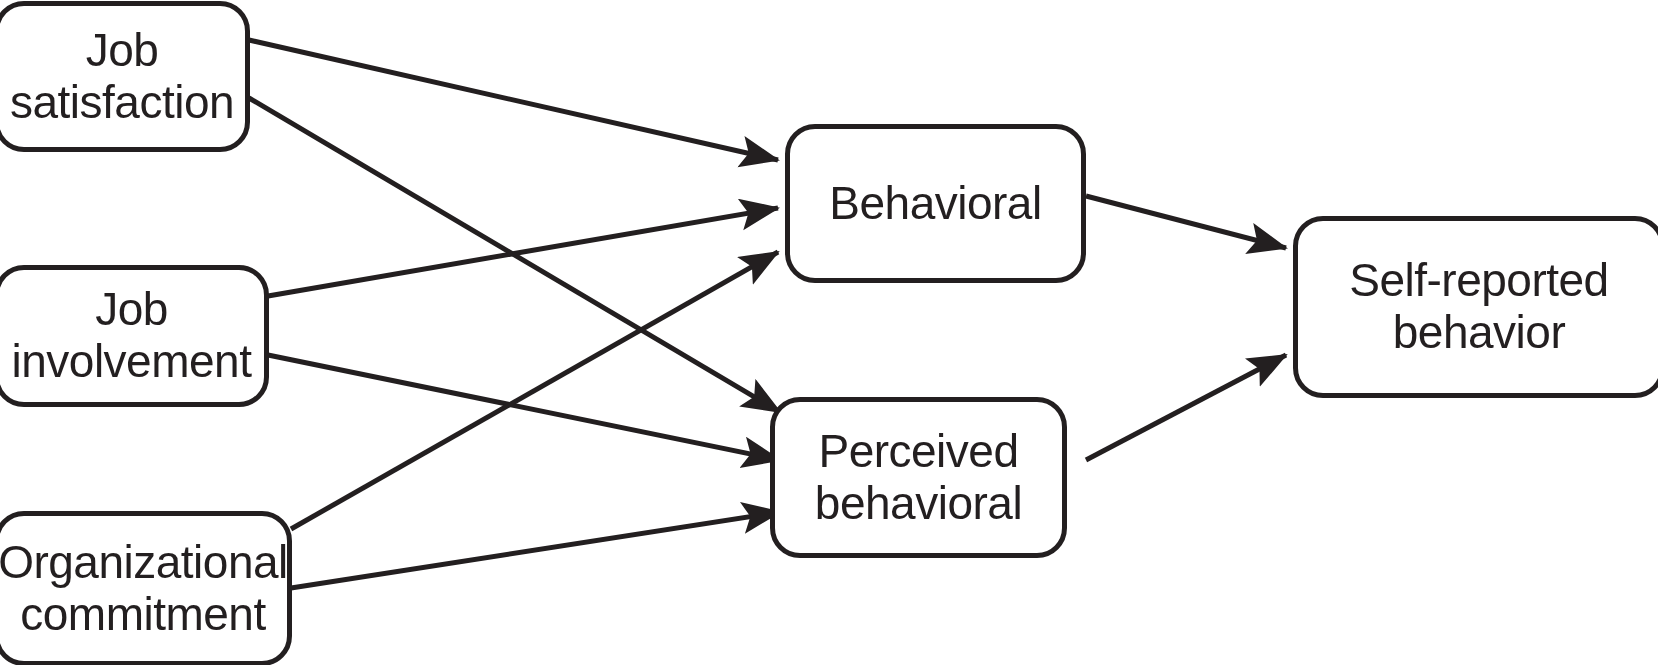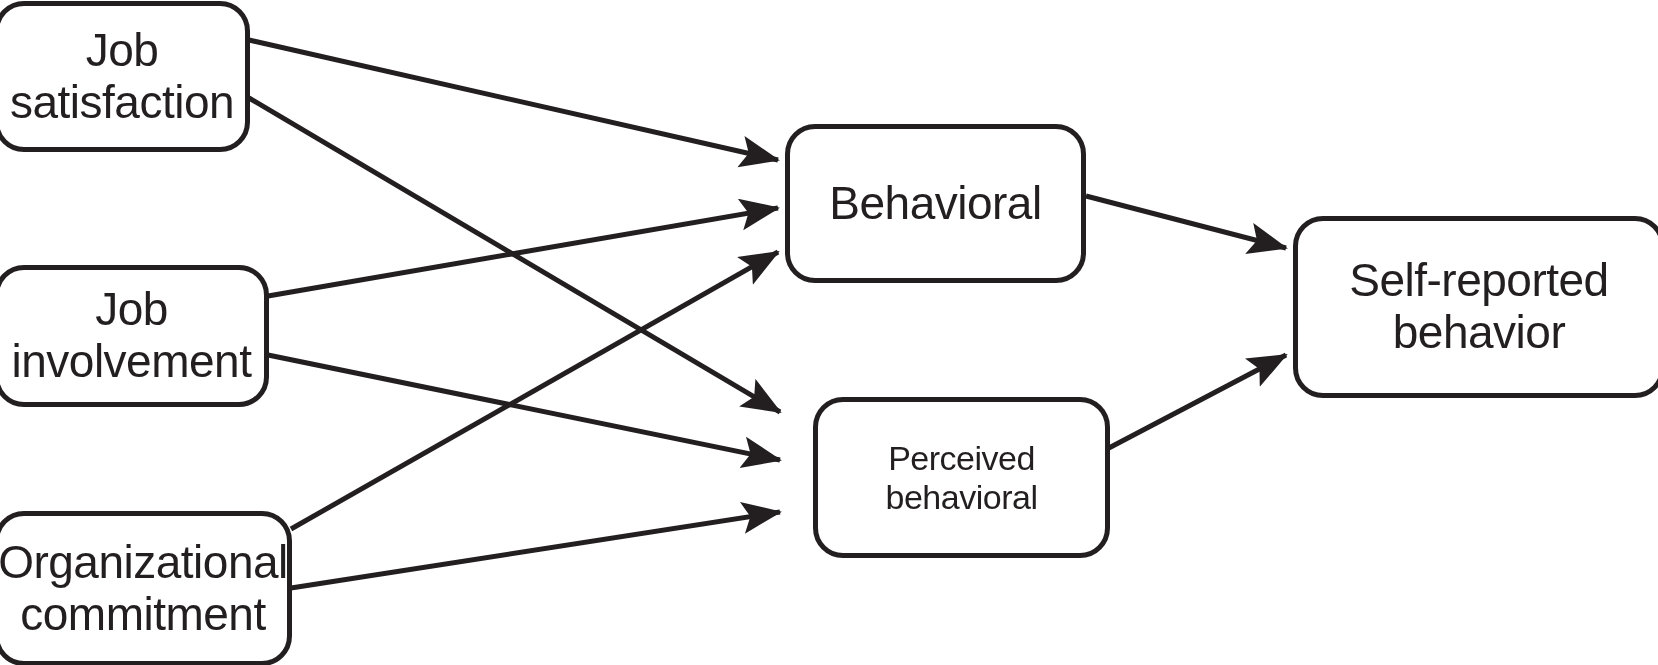--- a/index.html
+++ b/index.html
@@ -9,21 +9,21 @@
   #edges{position:absolute;left:0;top:0;width:1658px;height:665px;}
   .node{position:absolute;box-sizing:border-box;
         border:5px solid #231f20;border-radius:30px;background:#ffffff;
         display:flex;align-items:center;justify-content:center;text-align:center;
         color:#231f20;line-height:1.12;letter-spacing:-0.5px;}
   .node span{display:block;padding:0 6px;}
   #n-job-satisfaction{left:-6px;top:1px;width:256px;height:151px;font-size:46px;}
   #n-job-involvement{left:-6px;top:265px;width:275px;height:142px;font-size:46px;}
   #n-organizational-commitment{left:-6px;top:511px;width:298px;height:155px;font-size:46px;}
   #n-behavioral-intention{left:785px;top:124px;width:301px;height:159px;font-size:46px;}
-  #n-perceived-behavioral-control{left:813px;top:397px;width:297px;height:161px;font-size:34px;}
+  #n-perceived-behavioral-control{left:770px;top:397px;width:297px;height:161px;font-size:46px;}
   #n-self-reported-food-safety-behavior{left:1293px;top:216px;width:372px;height:182px;font-size:46px;}
 </style>
 </head>
 <body>
 
 <div id="stage">
 
   <svg id="edges" viewBox="0 0 1658 665" aria-hidden="true">
     <defs>
       <marker id="ah" markerWidth="9" markerHeight="9" refX="7.6" refY="3.2" orient="auto" markerUnits="strokeWidth">

